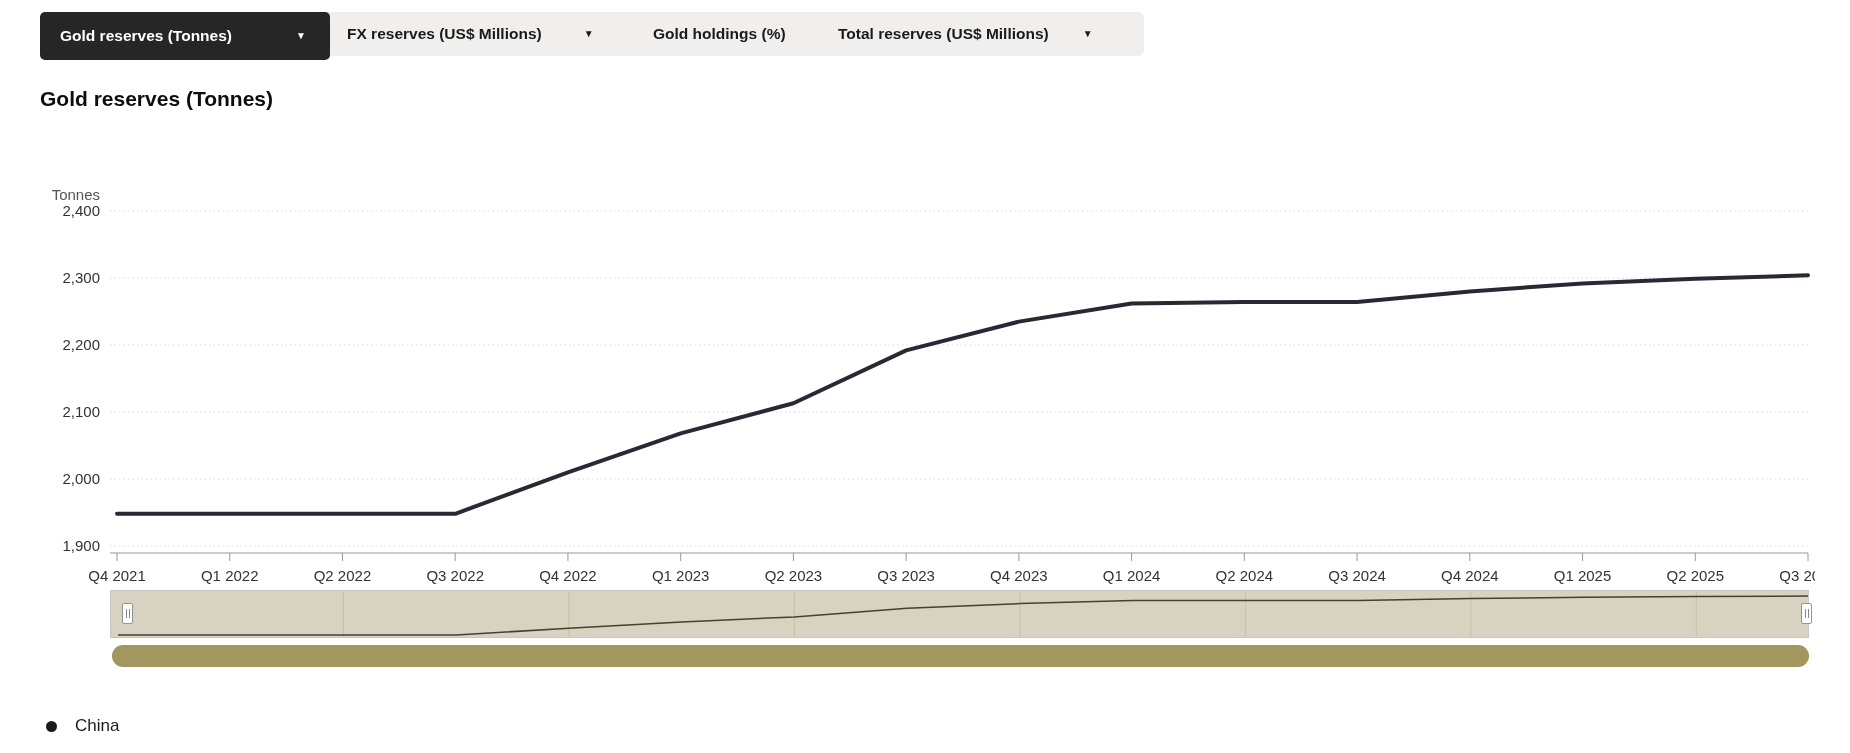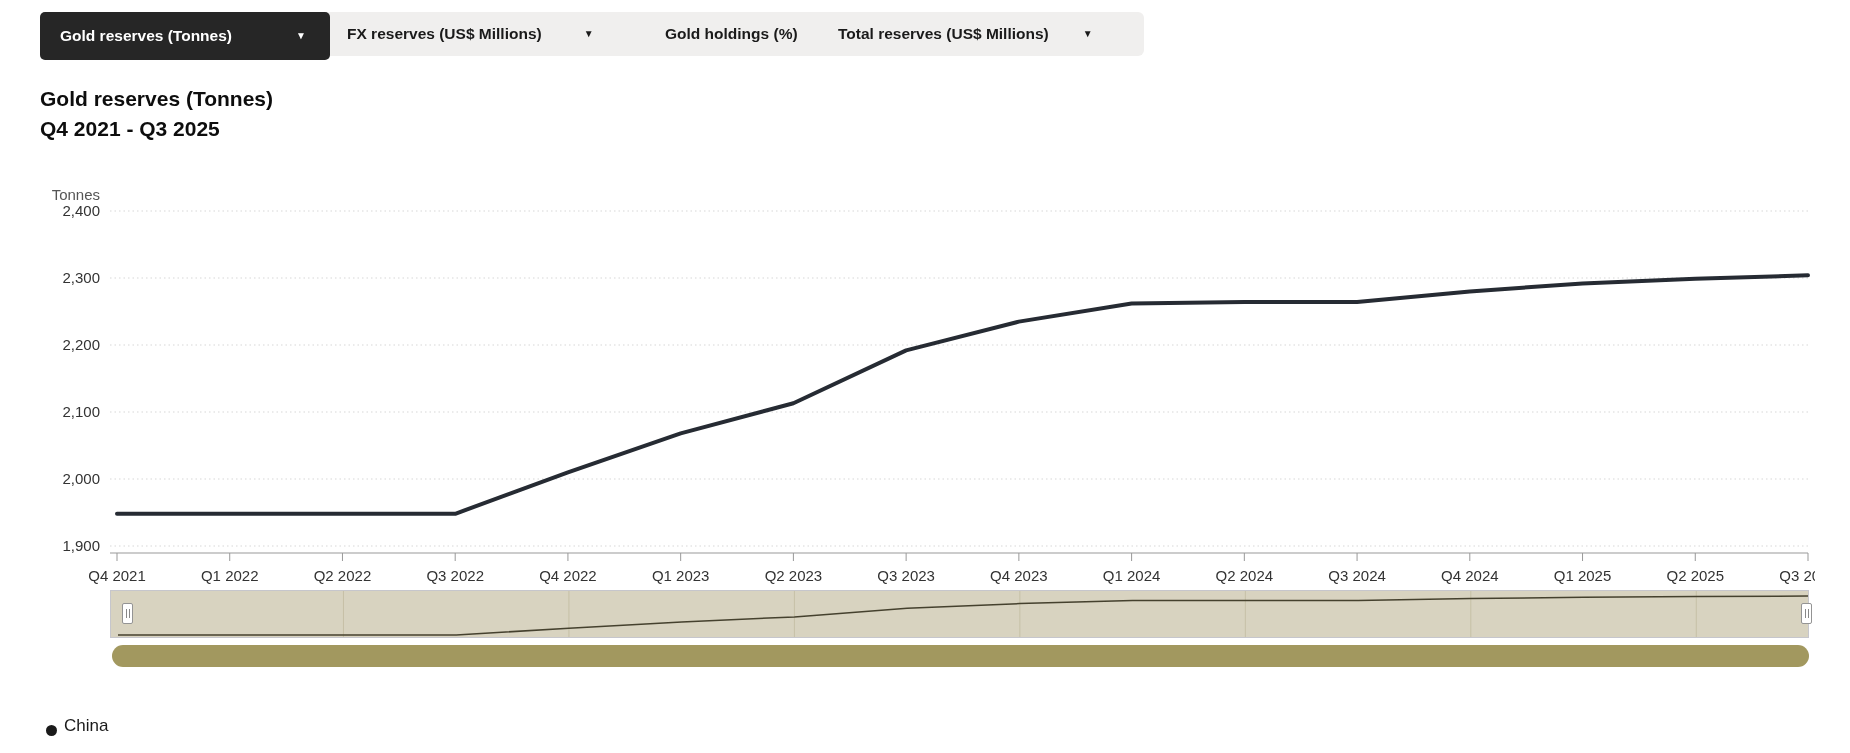--- a/index.html
+++ b/index.html
@@ -33,51 +33,50 @@
   .nav-handle { position:absolute; width:11px; height:21px; top:603px; z-index:3;
                 background:#ffffff; border:1px solid #949494; border-radius:2px;
                 display:flex; align-items:center; justify-content:center; gap:2px; cursor:ew-resize; }
   .nav-handle i { display:block; width:1px; height:9px; background:#888888; }
 
   
   .scrollbar { position:absolute; left:112px; top:645px; width:1697px; height:22px;
                background:#a2985f; border-radius:11px; cursor:pointer; }
 
   
-  .legend { position:absolute; left:46px; top:716px; display:flex; align-items:flex-end;
-            gap:7px; cursor:pointer; }
+  .legend { position:absolute; left:46px; top:716px; display:flex; align-items:center;
+            gap:18px; cursor:pointer; }
   .legend-dot { width:11px; height:11px; border-radius:50%; background:#1a1a1a; }
   .legend-label { font-size:17px; color:#1a1a1a; }
 </style>
 </head>
 <body>
 
 <div class="stage">
 
   <div class="tabbar">
     <div class="tab-item" style="left:307px;">
       <span>FX reserves (US$ Millions)</span>
       <span class="caret">▼</span>
     </div>
-    <div class="tab-item" style="left:613px;margin-left:12px;">
+    <div class="tab-item" style="left:613px;">
       <span>Gold holdings (%)</span>
     </div>
     <div class="tab-item" style="left:798px;justify-content:flex-end;">
       <span>Total reserves (US$ Millions)</span>
       <span class="caret" style="margin-left:34px;">▼</span>
     </div>
   </div>
   <div class="tab-active">
     <span class="lbl">Gold reserves (Tonnes)</span>
     <span class="caret">▼</span>
   </div>
 
   <div class="title-block">
     <div class="title-line">Gold reserves (Tonnes)</div>
-    <div class="title-line">Q4 2021 - Q3 2025</div>
   </div>
 
   <svg id="main-chart" width="1815" height="445">
       <text x="100" y="50" text-anchor="end" font-size="15" fill="#555555">Tonnes</text>
       <line x1="110" y1="61" x2="1808" y2="61" stroke="#d7d7d7" stroke-width="1" stroke-dasharray="1.5,3"></line>
       <text x="100" y="66" text-anchor="end" font-size="15" fill="#333333">2,400</text>
       <line x1="110" y1="128" x2="1808" y2="128" stroke="#d7d7d7" stroke-width="1" stroke-dasharray="1.5,3"></line>
       <text x="100" y="133" text-anchor="end" font-size="15" fill="#333333">2,300</text>
       <line x1="110" y1="195" x2="1808" y2="195" stroke="#d7d7d7" stroke-width="1" stroke-dasharray="1.5,3"></line>
       <text x="100" y="200" text-anchor="end" font-size="15" fill="#333333">2,200</text>

